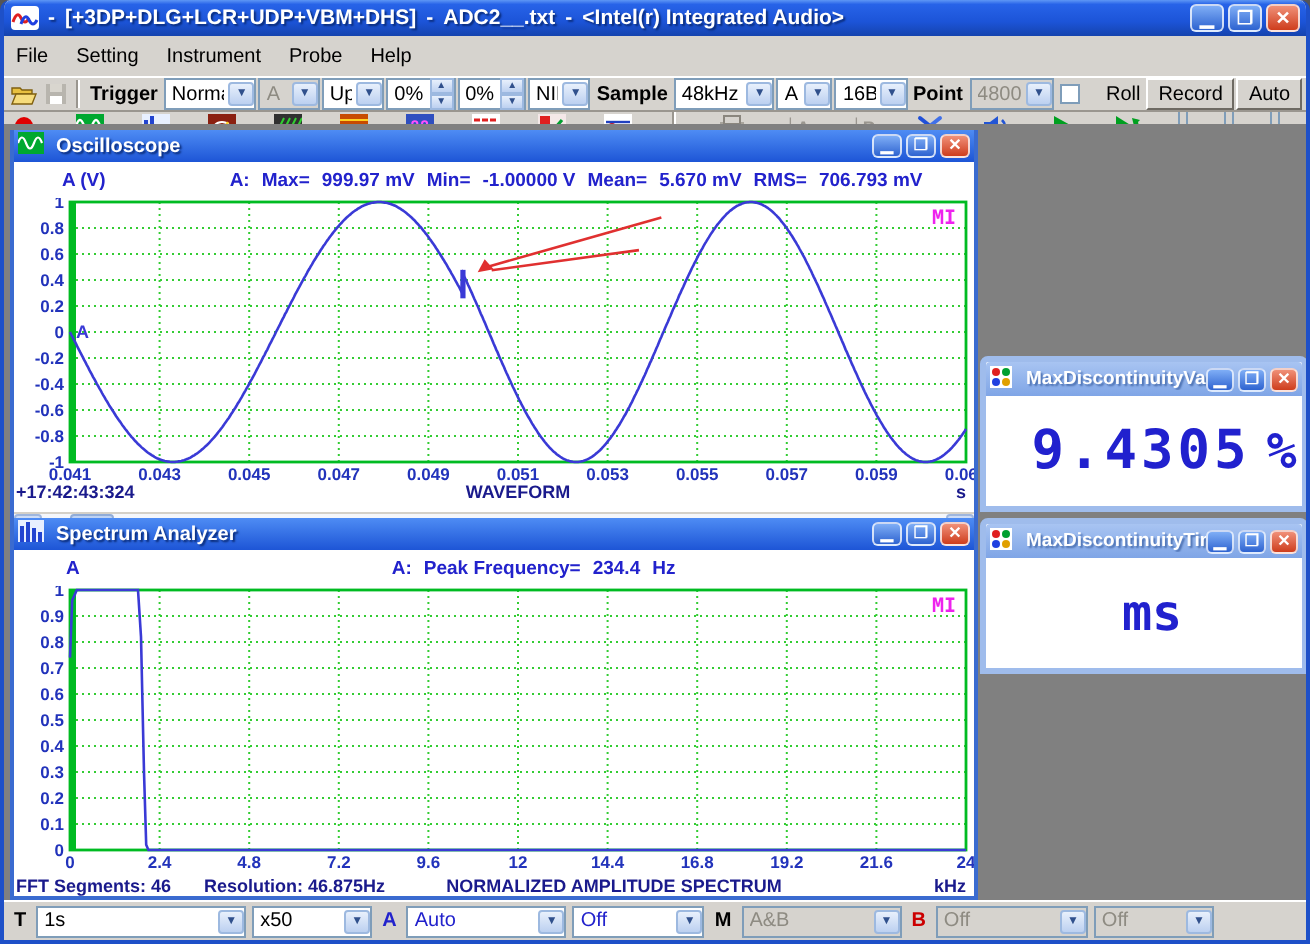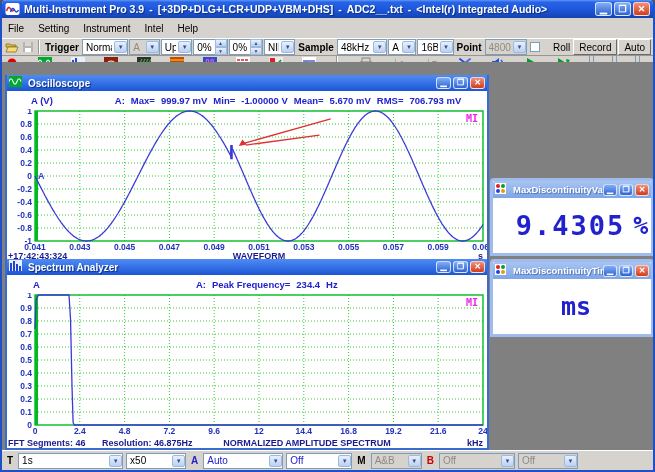--- a/index.html
+++ b/index.html
@@ -87,40 +87,39 @@
 
 <div class="app">
 
   <div class="caption">
     <svg class="icon" width="14" height="14" viewBox="0 0 14 14">
       <rect x="0" y="1" width="14" height="12" rx="2" fill="#fff"></rect>
       <path d="M1 9 Q3 3 5 7 T9 7" stroke="#E02020" stroke-width="1.5" fill="none"></path>
       <path d="M5 10 Q7 4 9 8 T13 8" stroke="#2040E0" stroke-width="1.5" fill="none"></path>
     </svg>
     <div class="ttl">
-      <span>Multi-Instrument Pro 3.9</span>
       <span>-</span>
       <span>[+3DP+DLG+LCR+UDP+VBM+DHS]</span>
       <span>-</span>
       <span>ADC2__.txt</span>
       <span>-</span>
       <span>&lt;Intel(r) Integrated Audio&gt;</span>
     </div>
     <div class="capbtns">
       <div class="wbtn blue">▁</div>
       <div class="wbtn blue">❐</div>
       <div class="wbtn red">✕</div>
     </div>
   </div>
 
   <div class="menubar">
     <span>File</span>
     <span>Setting</span>
     <span>Instrument</span>
-    <span>Intel</span>
+    <span>Probe</span>
     <span>Help</span>
   </div>
 
   <div class="tb tb1">
     <span class="icon">
       <svg width="14" height="12" viewBox="0 0 14 12">
           <path d="M1 3 h4 l1 1 h5 v2 H1z" fill="#E8C040" stroke="#806010" stroke-width=".7"></path>
           <path d="M1 11 L3 6 h10 l-2 5z" fill="#F6DC7C" stroke="#806010" stroke-width=".7"></path>
         </svg>
       </span>
@@ -322,21 +321,21 @@
       </div>
     <div class="combo dis" style="width:27px">
         <span class="cv">1</span>
         <span class="ca">▼</span>
       </div>
     <div class="banner">Max=0.0 dBFS</div>
   </div>
 
   <div class="workspace">
 
-    <div class="win" style="left:3px;top:13px;width:484px;height:194px;">
+    <div class="win" style="left:3px;top:3px;width:484px;height:194px;">
       <div class="wincap">
         <svg class="icon" width="13" height="11">
             <rect width="13" height="11" fill="#00A830"></rect>
             <path d="M0 5.5 Q2 0 4 5.5 T8 5.5 T12 5.5" stroke="#fff" stroke-width="1.1" fill="none"></path>
           </svg>
         <span class="wt">Oscilloscope</span>
         <div class="capbtns">
           <div class="wbtn blue">▁</div>
           <div class="wbtn blue">❐</div>
           <div class="wbtn red">✕</div>
@@ -550,21 +549,21 @@
     <span class="lbl blue">A</span>
     <div class="combo bluetext" style="width:80px">
         <span class="cv">Auto</span>
         <span class="ca">▼</span>
       </div>
     <div class="combo bluetext" style="width:66px">
         <span class="cv">Off</span>
         <span class="ca">▼</span>
       </div>
     <span class="lbl">M</span>
-    <div class="combo dis" style="width:51px">
+    <div class="combo dis" style="width:80px">
         <span class="cv">A&amp;B</span>
         <span class="ca">▼</span>
       </div>
     <span class="lbl red">B</span>
     <div class="combo dis" style="width:76px">
         <span class="cv">Off</span>
         <span class="ca">▼</span>
       </div>
     <div class="combo dis" style="width:60px">
         <span class="cv">Off</span>

